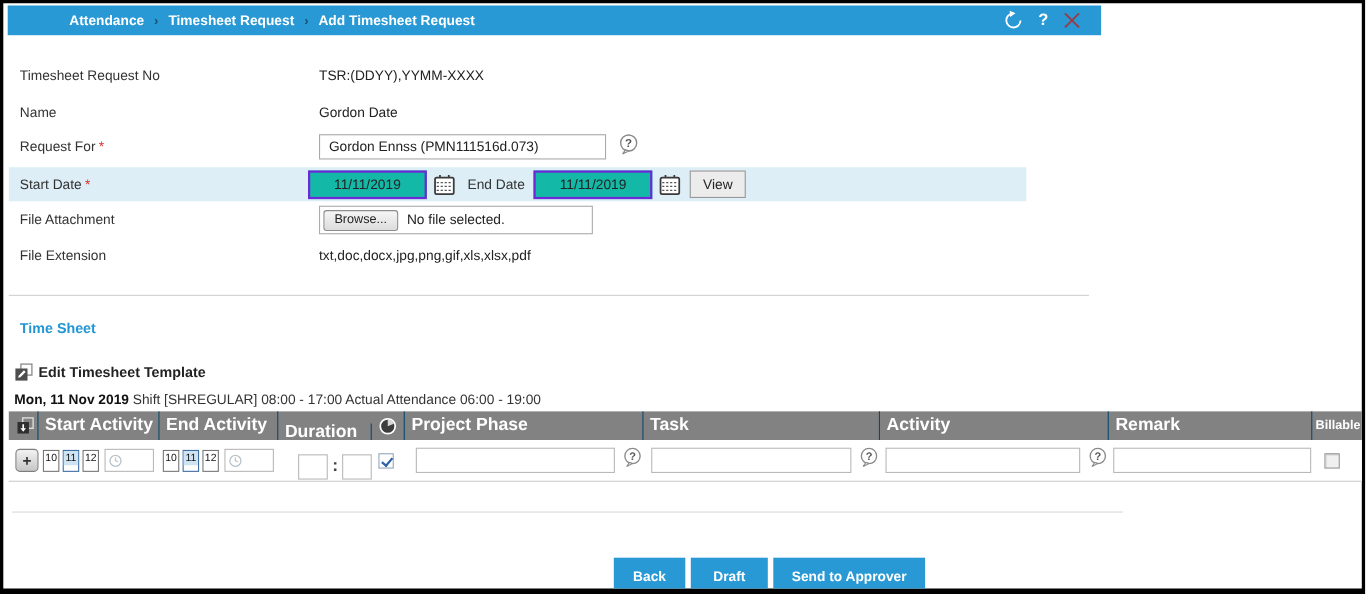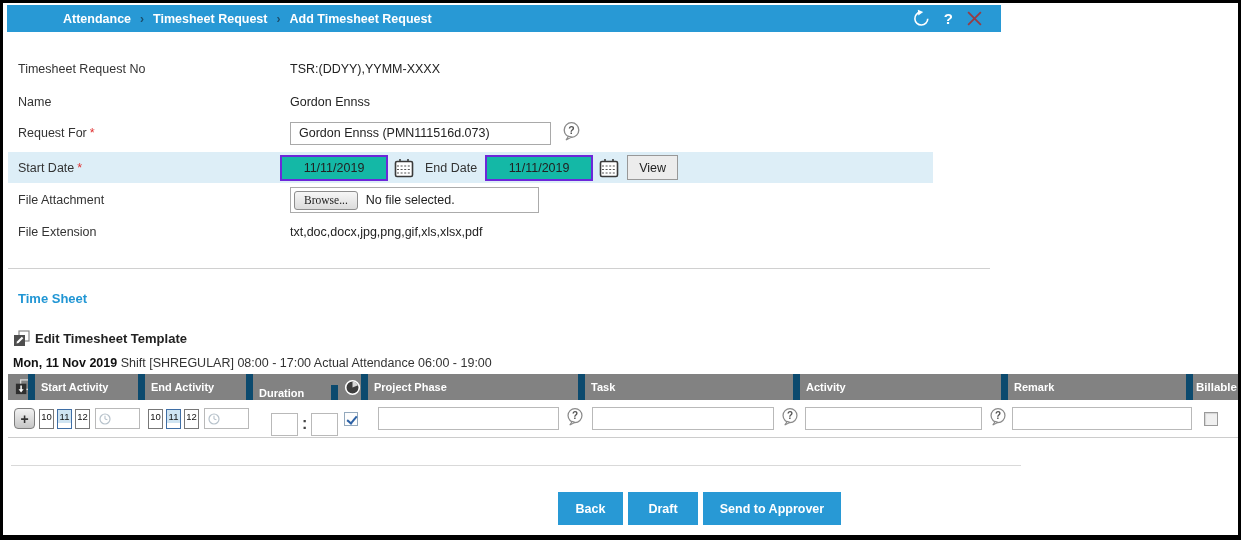--- a/index.html
+++ b/index.html
@@ -41,36 +41,36 @@
   }
   .cal-btn{width:22px;height:22px;margin-left:5px;background:transparent;display:flex;align-items:center;justify-content:center;cursor:pointer;}
   .end-date-label{margin:0 8px 0 10px;}
   .view-btn{
     margin-left:7px;height:25px;padding:0 11px;background:#ececec;border:1px solid #989898;
     font-family:"Liberation Sans",sans-serif;font-size:12.5px;color:#222;cursor:pointer;
   }
   .file-box{width:241px;height:24px;border:1px solid #ababab;display:flex;align-items:center;padding:0 3px;background:#fff;}
   .browse-btn{
     height:19px;padding:0 9px;border:1px solid #8d8d8d;border-radius:3px;
-    background:linear-gradient(#f6f6f6,#dcdcdc);font-family:Liberation Serif, serif;
+    background:linear-gradient(#f6f6f6,#dcdcdc);font-family:Liberation Sans, sans-serif;
     font-size:11.5px;color:#222;cursor:pointer;
   }
   .file-status{margin-left:8px;font-size:12.5px;color:#222;}
   .divider{position:absolute;height:1px;background:#d0d0d0;}
   
   .section-title{position:absolute;left:15px;top:288px;font-size:13px;font-weight:bold;color:#2196d4;}
   .edit-row{position:absolute;left:10px;top:327px;display:flex;align-items:center;gap:5px;cursor:pointer;}
   .edit-label{font-size:13px;font-weight:bold;color:#222;}
   .day-line{position:absolute;left:10px;top:353px;font-size:12.5px;color:#333;}
   .day-date{font-weight:bold;color:#111;}
   
   .ts-table{position:absolute;left:5px;top:371px;width:1232px;}
   .thead{display:flex;height:26px;background:#828282;}
-  .th{display:flex;align-items:center;box-sizing:border-box;border-right:7px solid #0c4a6e;
-      color:#fff;font-weight:bold;font-size:11px;padding-left:6px;overflow:hidden;white-space:nowrap;}
+  .th{display:flex;align-items:center;box-sizing:border-box;border-right:1px solid #0c4a6e;
+      color:#fff;font-weight:bold;font-size:16px;padding-left:6px;overflow:hidden;white-space:nowrap;}
   .th:last-child{border-right:none;}
   .tbody-row{display:flex;height:37px;background:#fff;border-bottom:1px solid #cccccc;}
   .td{display:flex;align-items:center;box-sizing:border-box;}
   .c0{width:27px;flex:0 0 27px;}
   .c1{width:110px;flex:0 0 110px;}
   .c2{width:108px;flex:0 0 108px;}
   .c3{width:85px;flex:0 0 85px;margin-top:11px;}
   .c4{width:30px;flex:0 0 30px;}
   .c5{width:217px;flex:0 0 217px;}
   .c6{width:215px;flex:0 0 215px;}
@@ -100,21 +100,21 @@
   .w172{width:172px;}
   .w170{width:170px;}
   .qmark{margin-left:6px;flex:0 0 auto;}
   .cbx{width:14px;height:14px;border:1px solid #93a9bd;background:#fdfdfd;position:relative;cursor:pointer;box-sizing:border-box;}
   .cbx.checked::after{
     content:"";position:absolute;left:2px;top:3px;width:8px;height:4px;
     border-left:2px solid #2d62a6;border-bottom:2px solid #2d62a6;transform:rotate(-50deg);
   }
   .cbx.unchecked{background:#f0f0f0;border-color:#9a9a9a;box-shadow:inset 1px 1px 1px rgba(0,0,0,.12);}
   
-  .footer{position:absolute;left:555px;top:489px;display:flex;gap:5px;}
+  .footer{position:absolute;left:555px;top:504px;display:flex;gap:5px;}
   .blue-btn{
     height:33px;background:#2899d5;border:none;color:#fff;font-weight:bold;
     font-family:"Liberation Sans",sans-serif;font-size:12.5px;cursor:pointer;
   }
   .bw0{width:65px;} .bw1{width:70px;} .bw2{width:144px;} .bw3{width:138px;}
 </style>
 </head>
 <body>
 
 <div class="screen">
@@ -144,21 +144,21 @@
     </div>
   </div>
 
   <div class="frow" style="top:54px;justify-content:space-between;">
     <span class="flabel">Timesheet Request No</span>
     <span class="fvalue">TSR:(DDYY),YYMM-XXXX</span>
   </div>
 
   <div class="frow" style="top:87px;">
     <span class="flabel">Name</span>
-    <span class="fvalue">Gordon Ennss</span>
+    <span class="fvalue">Gordon Date</span>
   </div>
 
   <div class="frow" style="top:118px;">
     <span class="flabel">
       <span>Request For</span><span class="req">*</span>
     </span>
     <input class="text-input" type="text" value="Gordon Ennss (PMN111516d.073)" style="">
     <span class="qmark" style="margin-left:10px;">
       <svg width="21" height="21" viewBox="0 0 21 21">
         <circle cx="10.5" cy="9" r="7.3" fill="#fff" stroke="#8a8a8a" stroke-width="1.3"></circle>

